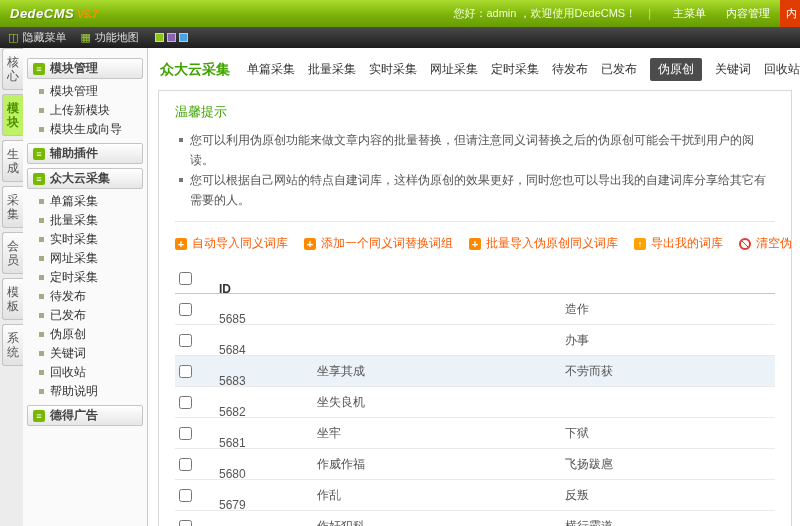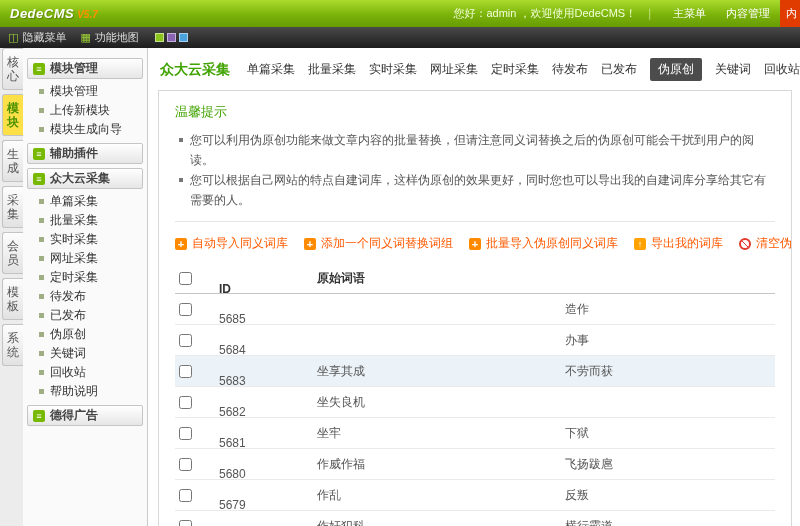--- a/index.html
+++ b/index.html
@@ -24,21 +24,21 @@
   .tool-icon{color:#9fd335;font-size:11px;line-height:11px;}
   .swatches{display:flex;gap:3px;margin-left:2px;}
   .swatch{width:9px;height:9px;border:1px solid rgba(255,255,255,.5);cursor:pointer;}
 
   .layout{display:flex;height:478px;}
 
   
   .side-tabs{width:23px;background:#ececec;flex:none;}
   .side-tab{width:21px;margin:0 0 4px 2px;padding:6px 0;border:1px solid #c3c3c3;border-right:none;border-radius:3px 0 0 3px;
     background:linear-gradient(#fdfdfd,#e2e2e2);text-align:center;line-height:14px;word-break:break-all;color:#555;cursor:pointer;}
-  .side-tab.active{background:#fde047;color:#4a9000;font-weight:bold;}
+  .side-tab.active{background:#bef264;color:#4a9000;font-weight:bold;}
 
   
   .sidebar{width:125px;background:#fafafa;border-right:1px solid #c9c9c9;padding-top:6px;overflow:hidden;flex:none;}
   .panel-header{margin:4px 4px 3px;height:21px;border:1px solid #c5c5c5;border-radius:2px;background:linear-gradient(#ffffff,#e6e6e6);
     display:flex;align-items:center;gap:5px;padding-left:5px;font-weight:bold;color:#444;cursor:pointer;}
   .ph-icon{width:12px;height:12px;background:#77b800;color:#fff;font-size:9px;line-height:12px;text-align:center;border-radius:2px;flex:none;}
   .side-item{display:flex;align-items:center;gap:6px;padding:2px 0 2px 16px;color:#333;cursor:pointer;line-height:15px;}
   .bullet{width:5px;height:5px;background:#9fae83;flex:none;}
 
   
@@ -243,21 +243,20 @@
             <span class="aicon icon-clear"></span>
             <span>清空伪原创词库</span>
           </span>
         </div>
       <div class="table" id="tableEl">
           <div class="t-row t-head">
             <span class="c-check">
               <input type="checkbox" style="">
             </span>
             <span class="c-id">ID</span>
-            <span class="c-orig">原始词语</span>
           </div>
           <div class="t-row">
             <span class="c-check">
               <input type="checkbox" style="">
             </span>
             <span class="c-id">5685</span>
             <span class="c-orig"></span>
             <span class="c-syn">造作</span>
           </div>
           <div class="t-row">

